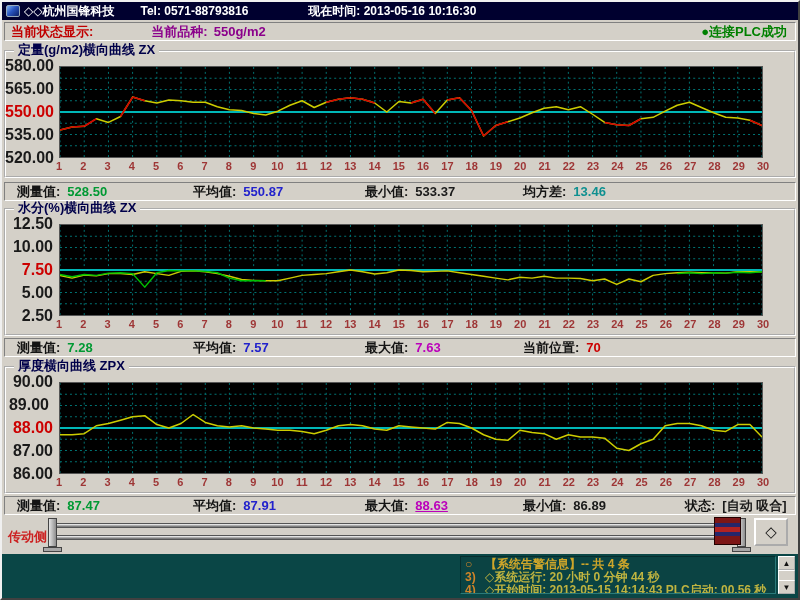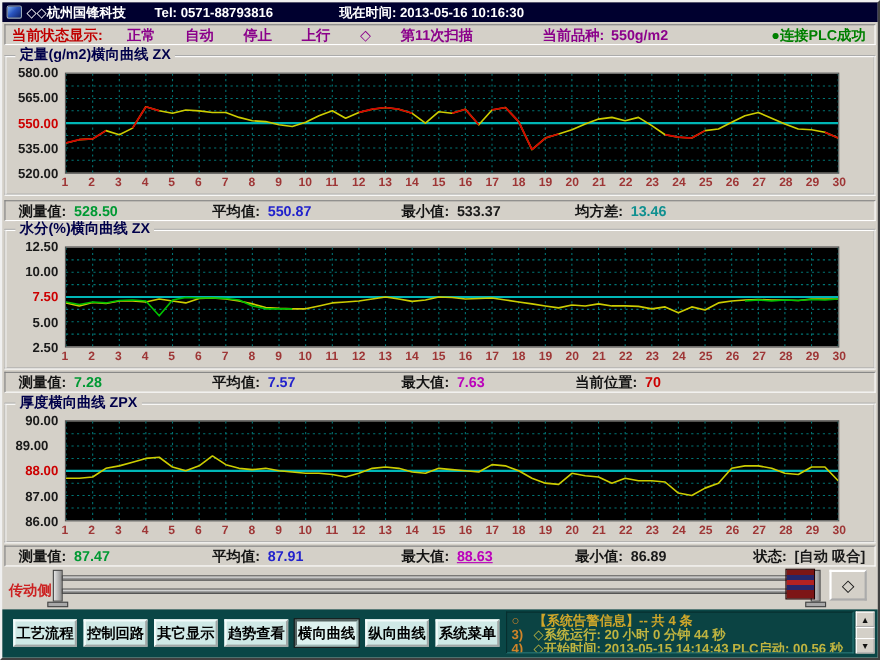--- a/index.html
+++ b/index.html
@@ -22,21 +22,21 @@
   .sb-item{color:#8b008b;margin-right:27px;}
   .sb-variety-label{color:#8b008b;margin-left:36px;}
   .sb-variety-value{color:#8b008b;margin-left:6px;}
   .sb-plc{color:#008000;margin-left:auto;margin-right:2px;}
   
   .chart-group{position:absolute;left:2px;right:2px;height:135px;}
   .chart-group .gbox{position:absolute;left:0;right:0;top:7px;bottom:0;border:2px groove #ffffff;}
   .gtitle{position:absolute;top:0;left:10px;z-index:2;background:#d4d0c8;padding:0 4px;
     font-size:13px;font-weight:bold;color:#00004a;line-height:14px;}
   .ylabels{position:absolute;left:0;top:0;width:53px;height:100%;}
-  .ylab{position:absolute;right:4px;width:48px;text-align:right;font-size:12px;font-weight:bold;color:#1a1a1a;line-height:14px;}
+  .ylab{position:absolute;right:4px;width:48px;text-align:right;font-size:16px;font-weight:bold;color:#1a1a1a;line-height:14px;}
   .ylab.hl{color:#cc0000;}
   .plot{position:absolute;left:55px;top:23px;width:704px;height:92px;border:1px solid #555;}
   .plot svg{display:block;width:100%;height:100%;}
   .xticks{position:absolute;left:0;top:117px;right:0;height:14px;}
   .xticks span{position:absolute;top:0;transform:translateX(-50%);font-size:11px;font-weight:bold;color:#9e3636;line-height:13px;}
   
   .statsrow{position:absolute;left:2px;right:2px;height:19px;background:#d4d0c8;
     border:1px solid;border-color:#808080 #ffffff #ffffff #808080;
     display:grid;grid-template-columns:176px 172px 158px 162px auto;align-items:center;padding:0 0 0 12px;}
   .stat{white-space:nowrap;font-size:13px;font-weight:bold;}
@@ -79,21 +79,20 @@
 
   <div class="titlebar">
     <span class="app-icon"></span>
     <span class="tb-brand">◇◇杭州国锋科技</span>
     <span class="tb-tel">Tel: 0571-88793816</span>
     <span class="tb-time">现在时间: 2013-05-16 10:16:30</span>
   </div>
 
   <div class="statusbar">
     <span class="sb-label">当前状态显示:</span>
-    <span id="sb-items"><span class="sb-item">正常</span><span class="sb-item">自动</span><span class="sb-item">停止</span><span class="sb-item">上行</span><span class="sb-item">◇</span><span class="sb-item">第11次扫描</span></span>
     <span class="sb-variety-label">当前品种:</span>
     <span class="sb-variety-value">550g/m2</span>
     <span class="sb-plc">●连接PLC成功</span>
   </div>
 
   <div class="chart-group" style="top:41px;">
     <div class="gbox"></div>
     <div class="gtitle">定量(g/m2)横向曲线 ZX</div>
     <div class="ylabels">
         <div class="ylab" style="top: 16px;">580.00</div>
@@ -399,29 +398,20 @@
     <div class="rail r2"></div>
     <div class="post pl"></div>
     <div class="post pr"></div>
     <div class="pbase pl"></div>
     <div class="pbase pr"></div>
     <div class="carriage"></div>
     <button class="diamond-btn">◇</button>
   </div>
 
   <div class="bottombar">
-    <div class="tb-buttons" id="tb-buttons">
-        <button class="tb-btn">工艺流程</button>
-        <button class="tb-btn">控制回路</button>
-        <button class="tb-btn">其它显示</button>
-        <button class="tb-btn">趋势查看</button>
-        <button class="tb-btn active">横向曲线</button>
-        <button class="tb-btn">纵向曲线</button>
-        <button class="tb-btn">系统菜单</button>
-      </div>
     <div class="alarm-panel" id="alarm-panel">
         <div class="alarm-line" style="color: rgb(207, 166, 42);"><span class="alarm-num">○</span><span>【系统告警信息】-- 共 4 条</span></div>
         <div class="alarm-line" style="color: rgb(191, 180, 64);"><span class="alarm-num">3)</span><span>◇系统运行: 20 小时 0 分钟 44 秒</span></div>
         <div class="alarm-line" style="color: rgb(191, 180, 64);"><span class="alarm-num">4)</span><span>◇开始时间: 2013-05-15 14:14:43 PLC启动: 00.56 秒</span></div>
       </div>
     <div class="alarm-scroll">
       <div class="sc-btn sc-up">▲</div>
       <div class="sc-thumb"></div>
       <div class="sc-btn sc-down">▼</div>
     </div>

